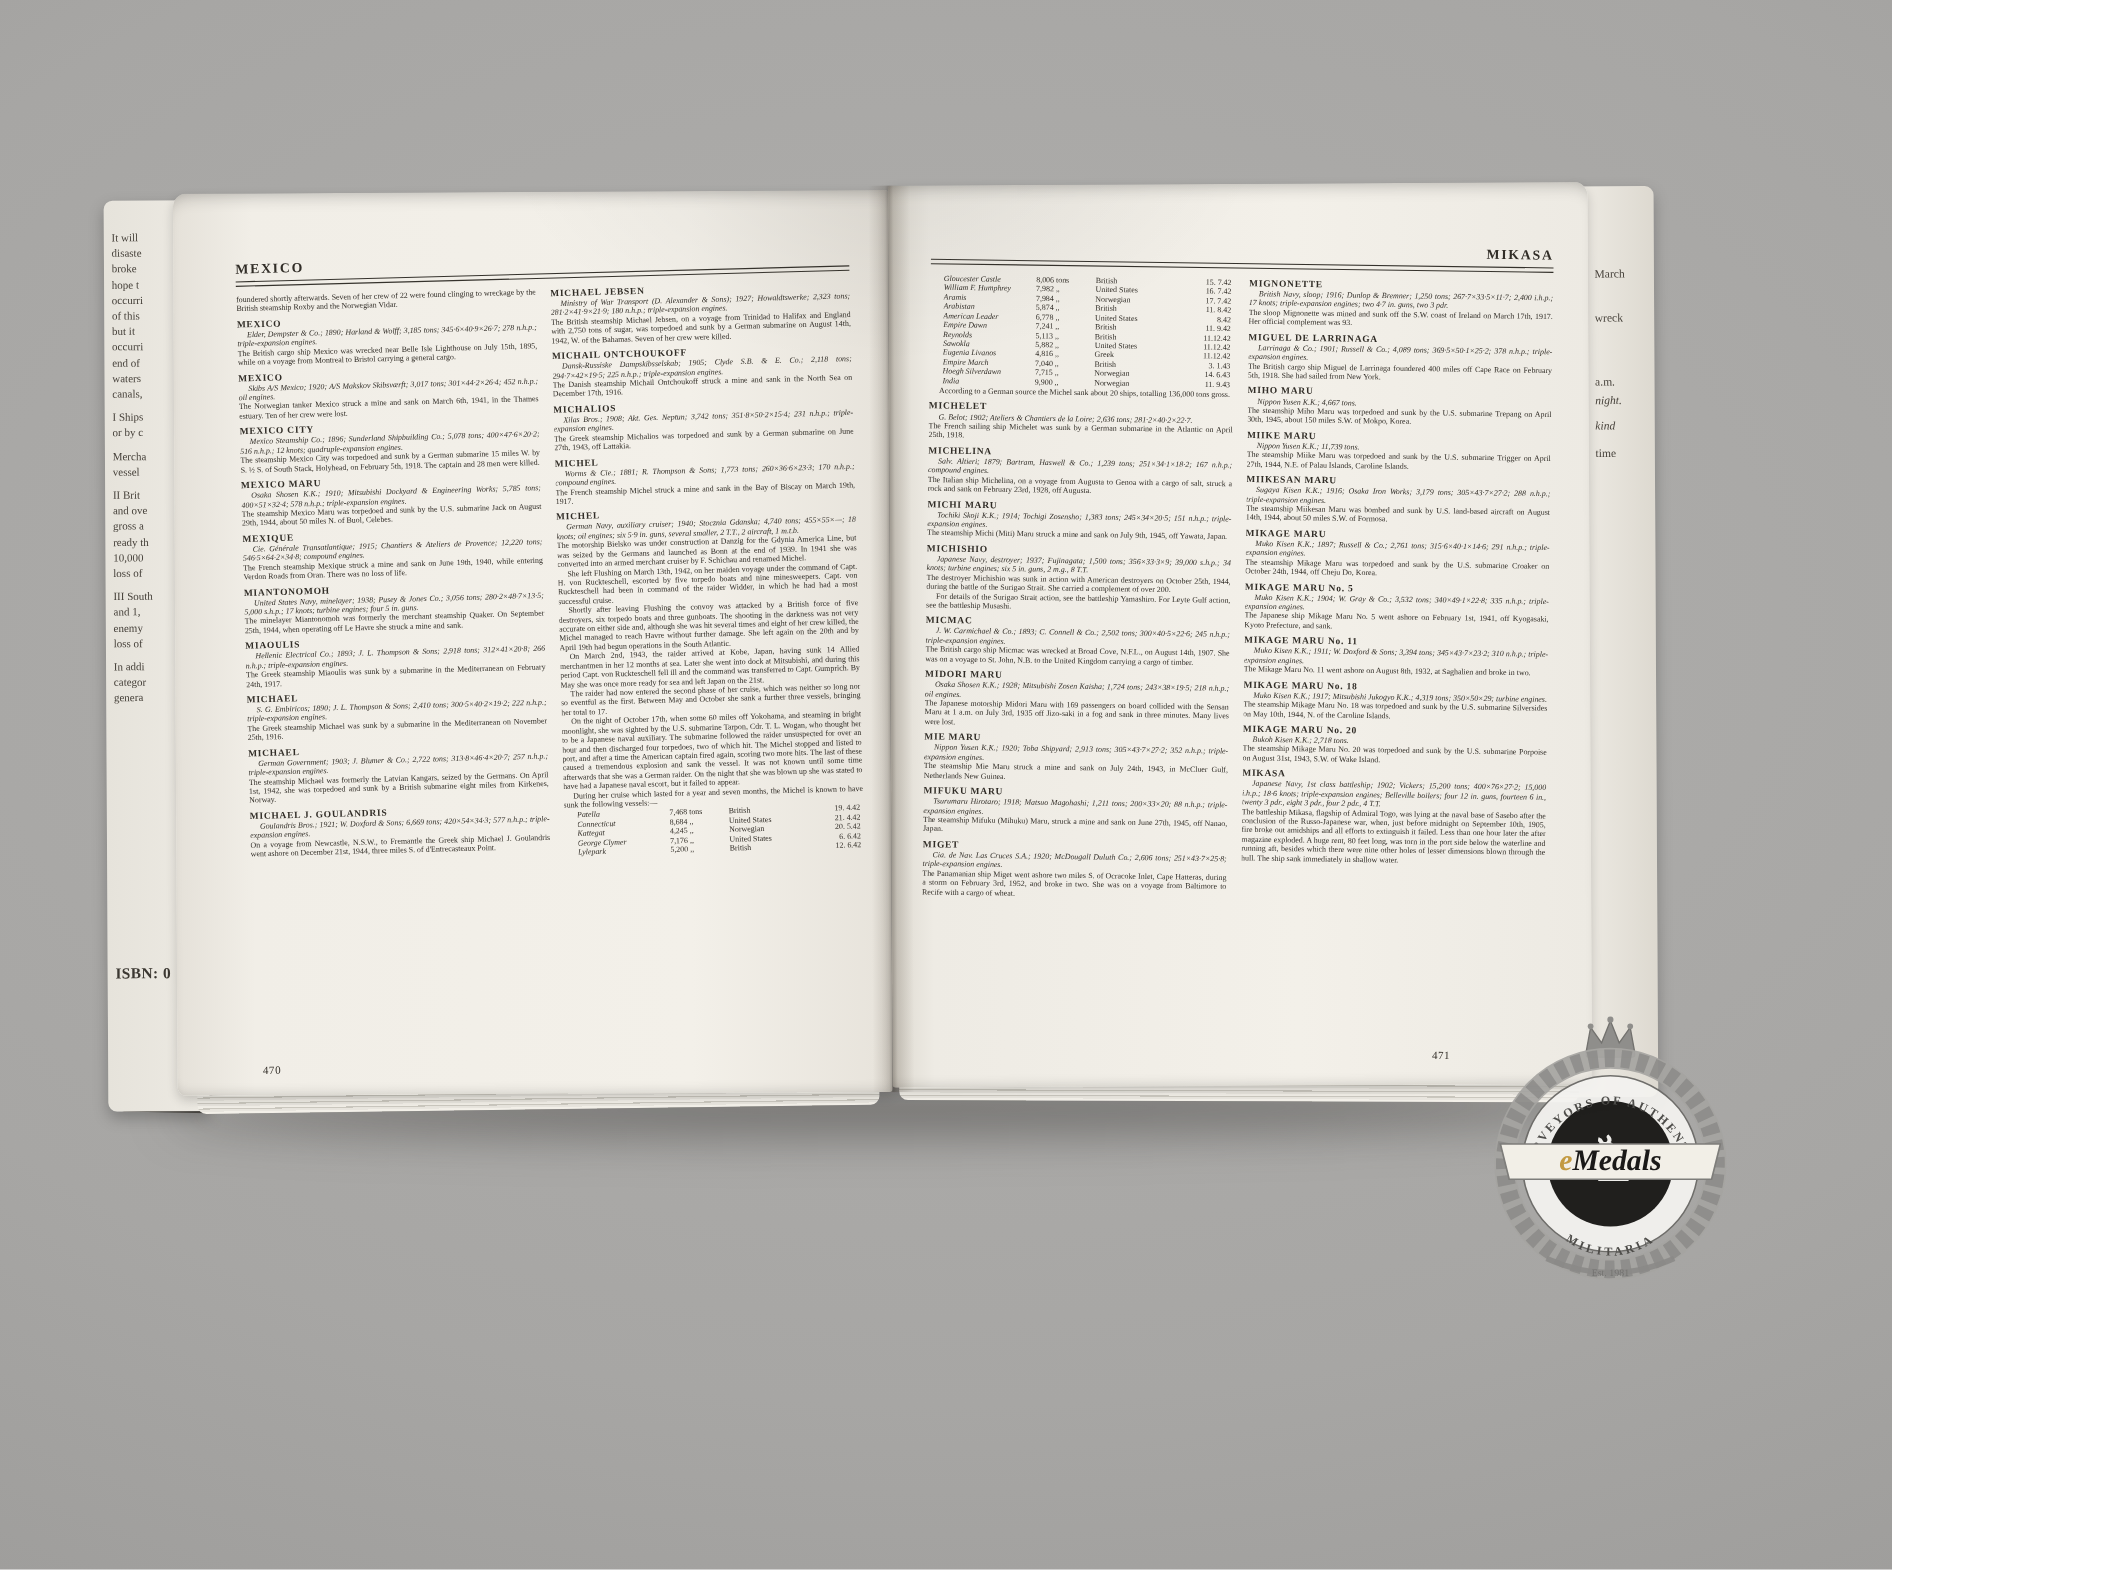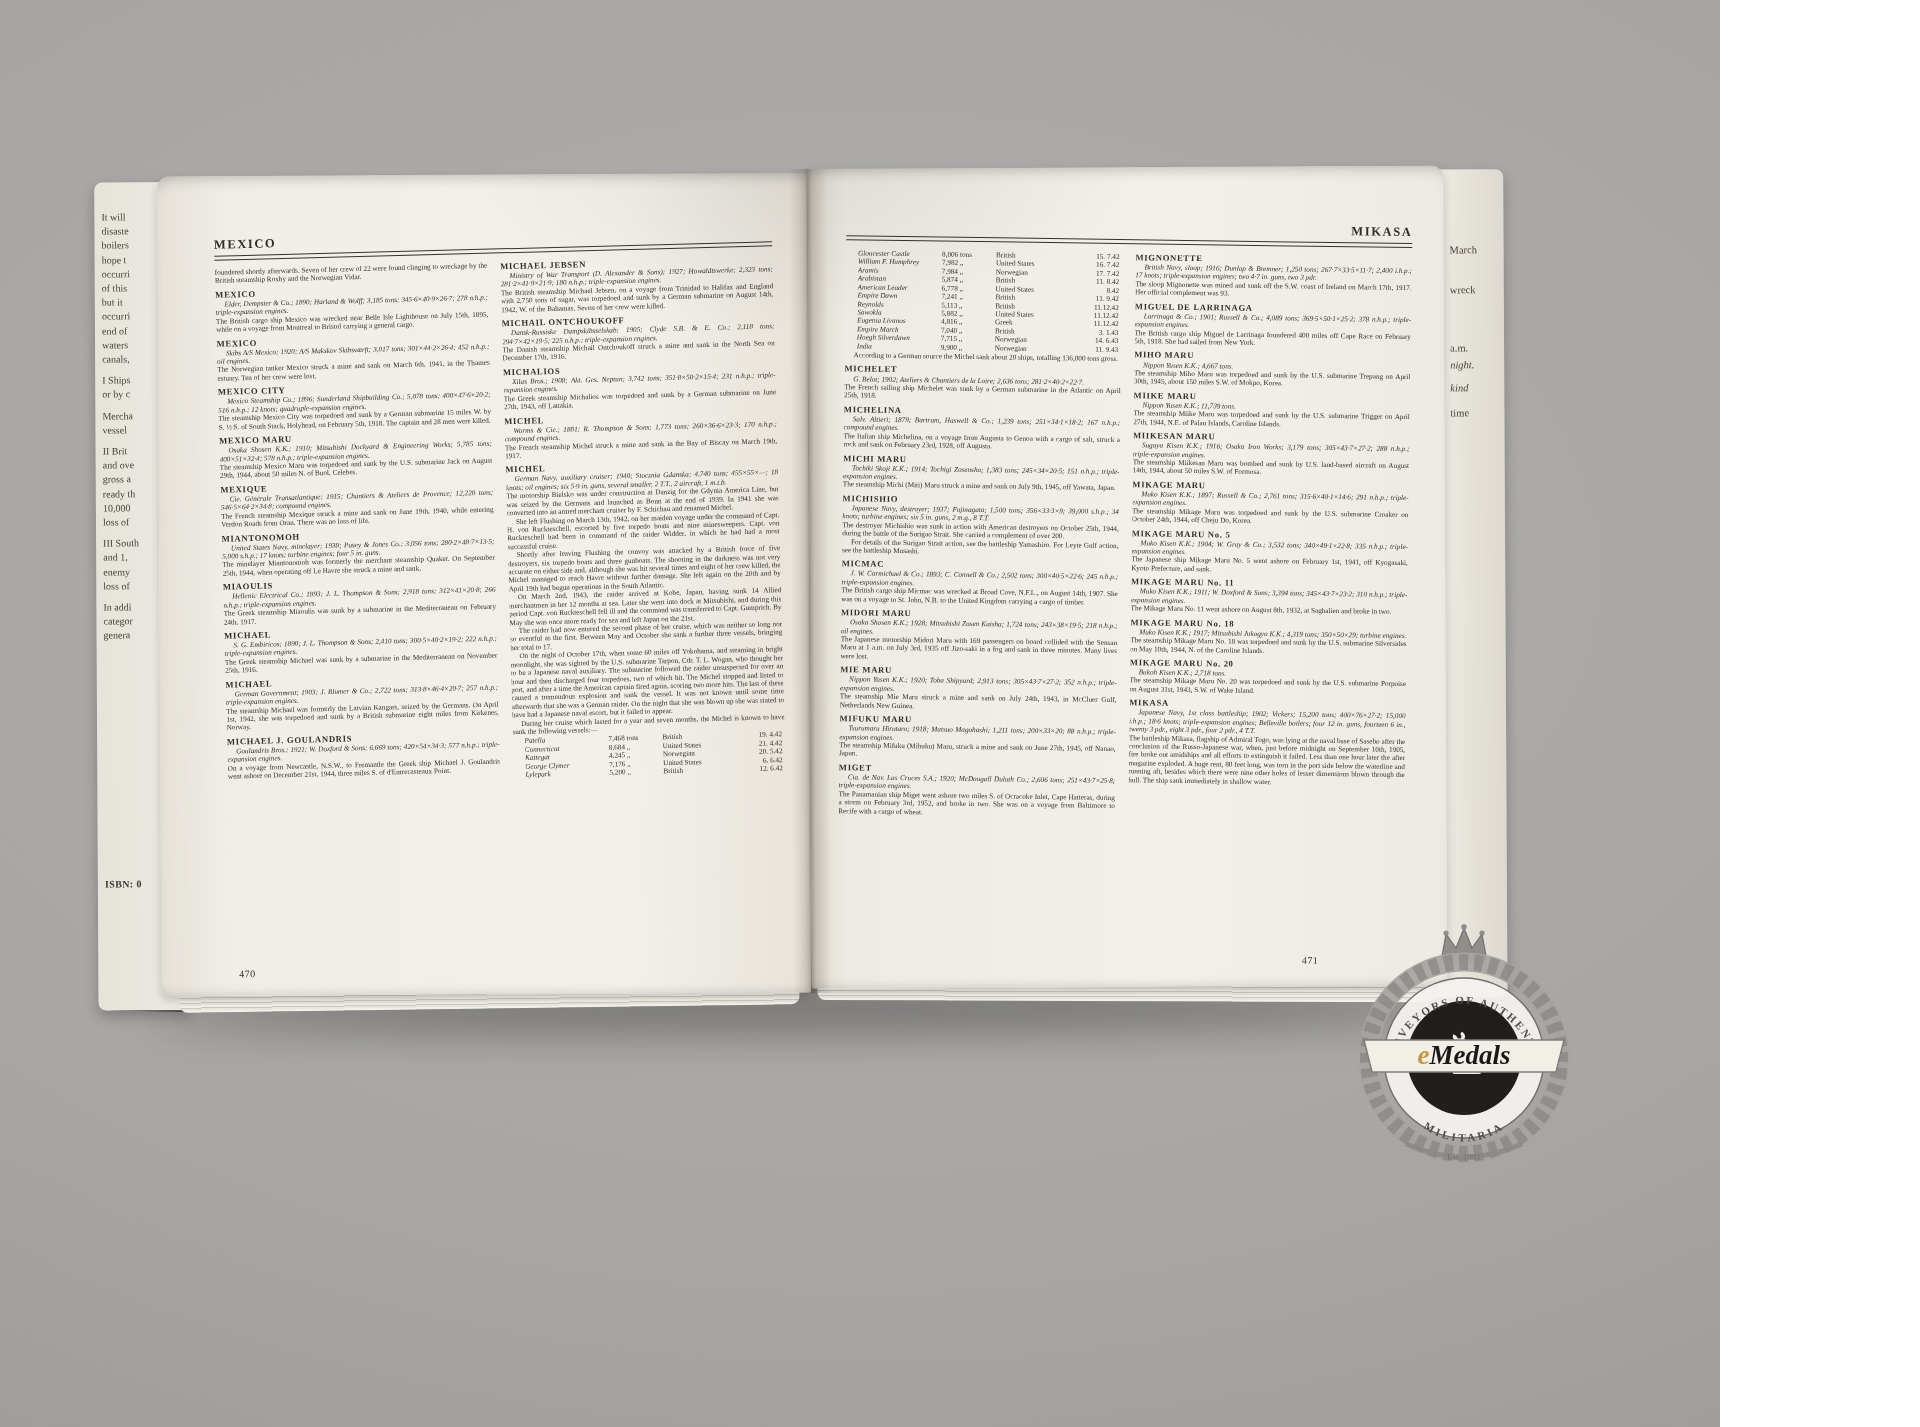--- a/index.html
+++ b/index.html
@@ -45,21 +45,21 @@
   .t-name{flex:0 0 84px;font-style:italic;overflow:hidden;white-space:nowrap;}
   .t-tons{flex:0 0 54px;}
   .t-flag{flex:0 0 66px;}
   .t-date{flex:1 1 auto;text-align:right;padding-right:3px;}
   .pagenum{position:absolute;bottom:0;font-size:10px;letter-spacing:.5px;}
   .pn-left{left:6px;}
   .pn-right{right:84px;}
   .flap-text{position:absolute;width:58px;overflow:hidden;white-space:nowrap;color:#46413a;font-size:10px;line-height:14.2px;}
   .flapL-text{left:104px;top:206px;height:450px;}
   .frag.gap{height:7px;}
-  .isbn{position:absolute;left:104px;top:874px;font-weight:bold;font-size:10px;color:#3c3832;letter-spacing:.4px;width:70px;overflow:hidden;white-space:nowrap;}
+  .isbn{position:absolute;left:104px;top:874px;font-weight:bold;font-size:14px;color:#3c3832;letter-spacing:.4px;width:70px;overflow:hidden;white-space:nowrap;}
   .flapR-text{left:1452px;top:246px;height:400px;width:52px;font-size:10.5px;}
   .flapR-text .frag:nth-child(1){margin-bottom:26px;}
   .flapR-text .frag:nth-child(2){margin-bottom:44px;font-family:Liberation Serif, serif;}
   .flapR-text .frag:nth-child(3){margin-bottom:2px;}
   .flapR-text .frag:nth-child(4){margin-bottom:9px;font-style:italic;}
   .flapR-text .frag:nth-child(5){margin-bottom:11px;font-style:italic;}
   .watermark{position:absolute;left:1346px;top:922px;width:236px;height:246px;opacity:.97;}
 </style>
 </head>
 <body>
@@ -69,21 +69,21 @@
     <div class="book-shadow"></div>
     <div class="cover-sliver"></div>
     <div class="flap-bg flapL-bg"></div>
     <div class="flap-bg flapR-bg"></div>
     <div class="edge-stack edgeBL"></div>
     <div class="edge-stack edgeBR"></div>
 
     <div class="flap-text flapL-text">
         <div class="frag">It will</div>
         <div class="frag">disaste</div>
-        <div class="frag">boilers</div>
+        <div class="frag">broke</div>
         <div class="frag">hope t</div>
         <div class="frag">occurri</div>
         <div class="frag">of this</div>
         <div class="frag">but it</div>
         <div class="frag">occurri</div>
         <div class="frag">end of</div>
         <div class="frag">waters</div>
         <div class="frag">canals,</div>
         <div class="frag gap"></div>
         <div class="frag">I Ships</div>

